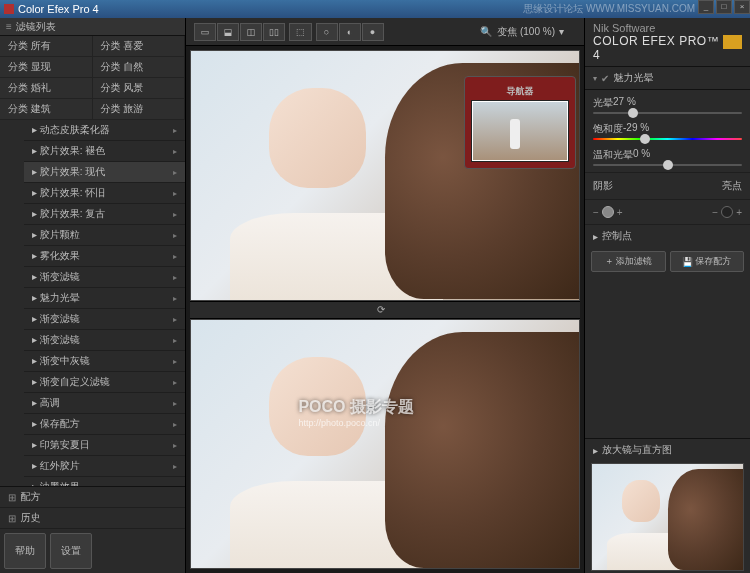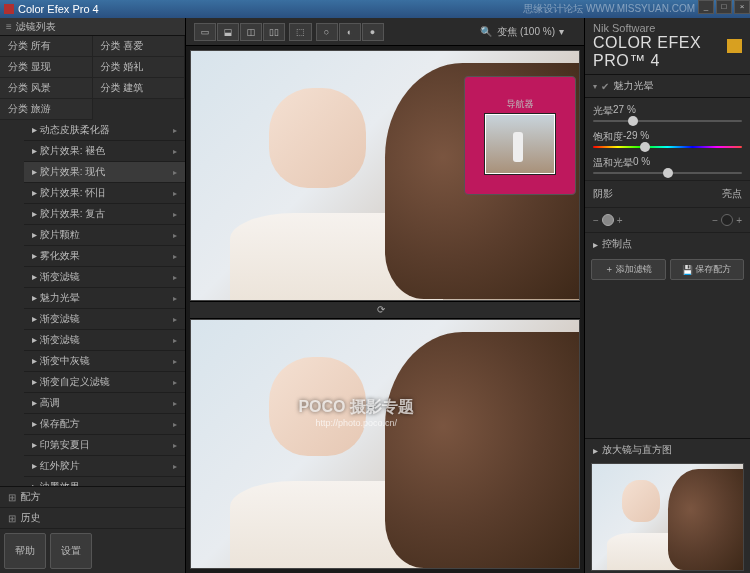--- a/index.html
+++ b/index.html
@@ -34,50 +34,50 @@
 .tb-btn { width: 22px; height: 18px; background: #3a3a3a; border: 1px solid #555; display: flex; align-items: center; justify-content: center; font-size: 9px; cursor: pointer; }
 .tb-btn.wide { width: auto; padding: 0 6px; }
 .zoom { margin-left: auto; display: flex; align-items: center; gap: 4px; margin-right: 12px; }
 .preview { flex: 1; position: relative; background: #1a1a1a; display: flex; flex-direction: column; gap: 0; padding: 4px; }
 .img-pane { flex: 1; background: linear-gradient(135deg,#d8e4ec 0%,#e8ecf0 40%,#b8a088 100%); position: relative; overflow: hidden; border: 1px solid #444; }
 .hair { position: absolute; right: 0; top: 5%; width: 50%; height: 95%; background: radial-gradient(ellipse at 30% 40%, #7a5540 0%, #5a3d2c 50%, #3d2818 100%); border-radius: 40% 0 0 20%; }
 .face { position: absolute; left: 20%; top: 15%; width: 25%; height: 40%; background: linear-gradient(135deg,#f4e0d2,#e6c8b4); border-radius: 45% 45% 40% 40%; }
 .dress { position: absolute; left: 10%; bottom: 0; width: 55%; height: 35%; background: linear-gradient(#f6f2ee,#ece4da); border-radius: 30% 20% 0 0; }
 .divider { height: 18px; background: #2a2a2a; border-top: 1px solid #000; border-bottom: 1px solid #000; display: flex; align-items: center; justify-content: center; }
 .divider .reload { width: 16px; height: 12px; color: #aaa; }
-.nav-float { position: absolute; top: 30px; right: 8px; width: 112px; background: #be185d; border: 1px solid #555; border-radius: 4px; padding: 19px; }
+.nav-float { position: absolute; top: 30px; right: 8px; width: 112px; background: #7f1d1d; border: 1px solid #555; border-radius: 4px; padding: 6px; font-weight: bold; }
 .nav-float .ttl { font-size: 9px; text-align: center; padding: 2px; }
 .nav-thumb { height: 62px; background: linear-gradient(#c8d4dc,#a89078); position: relative; border: 1px solid #222; }
 .nav-rect { position: absolute; inset: 0; border: 1px solid #fff; }
 .nav-fig { position: absolute; left: 40%; top: 30%; width: 10px; height: 30px; background: #eee; border-radius: 3px; }
 .right { width: 166px; background: #2a2a2a; border-left: 1px solid #000; display: flex; flex-direction: column; }
 .brand { padding: 4px 8px; display: flex; justify-content: space-between; align-items: center; border-bottom: 1px solid #111; }
 .brand-txt { font-size: 11px; color: #999; }
-.brand-main { font-size: 16px; color: #ddd; letter-spacing: .5px; }
+.brand-main { font-size: 12px; color: #ddd; letter-spacing: .5px; }
 .brand-badge { width: 20px; height: 14px; background: #d8a020; }
 .fx-title { padding: 4px 8px; border-bottom: 1px solid #111; display: flex; align-items: center; gap: 4px; }
 .fx-title .tri { color: #888; font-size: 8px; }
 .fx-title .chk { color: #888; }
 .sliders { padding: 2px 0; }
 .slider-row { padding: 4px 8px; }
 .slider-lbl { display: flex; justify-content: flex-start; margin-bottom: 2px; }
 .slider-track { height: 2px; background: #555; position: relative; border-radius: 1px; }
 .slider-track.hue { background: linear-gradient(90deg,#f00,#ff0,#0f0,#0ff,#00f,#f0f,#f44); }
 .slider-thumb { position: absolute; top: -4px; width: 10px; height: 10px; background: #ccc; border-radius: 50%; transform: translateX(-50%); }
 .shadow-row { padding: 6px 8px; display: flex; justify-content: space-between; align-items: center; border-top: 1px solid #1e1e1e; }
 .dot { width: 12px; height: 12px; border: 1px solid #666; border-radius: 50%; background: #222; }
 .dot.on { background: #888; border-color: #aaa; }
 .dot-wrap { display: flex; align-items: center; gap: 3px; }
 .stepper { font-size: 10px; color: #888; }
 .ctrl-pts { padding: 4px 8px; border-top: 1px solid #1e1e1e; display: flex; align-items: center; gap: 4px; }
 .btn-row { display: flex; gap: 4px; padding: 4px 6px; }
 .btn-row .btn { flex: 1; background: #3a3a3a; border: 1px solid #555; padding: 3px 2px; text-align: center; border-radius: 2px; cursor: pointer; font-size: 9px; display: flex; align-items: center; justify-content: center; gap: 2px; }
 .rhist { padding: 4px 8px; border-top: 1px solid #111; display: flex; align-items: center; gap: 4px; }
 .right-preview { height: 108px; background: linear-gradient(135deg,#d8e4ec 0%,#e8ecf0 40%,#b8a088 100%); margin: 2px 6px; position: relative; overflow: hidden; border: 1px solid #444; }
-.poco { position: absolute; right: 170px; bottom: 145px; color: rgba(255,255,255,.7); text-align: center; }
+.poco { position: absolute; right: 170px; bottom: 145px; color: rgba(255,255,255,.7); text-align: left; }
 .poco .lg { font-size: 16px; font-weight: bold; text-shadow: 0 0 4px rgba(0,0,0,.6); }
 .poco .sm { font-size: 9px; }
 </style>
 </head>
 <body>
 
 <div class="titlebar">
   <div class="ticon"></div>
   <span>Color Efex Pro 4</span>
 </div>
@@ -91,20 +91,21 @@
 <div class="app">
   <div class="left">
     <div class="left-hdr">
       <span class="icon">≡</span>
       <span>滤镜列表</span>
     </div>
     <div class="cats" id="cats">
         <div>分类 所有</div>
         <div>分类 喜爱</div>
         <div>分类 显现</div>
+        <div>分类 自然</div>
         <div>分类 婚礼</div>
         <div>分类 风景</div>
         <div>分类 建筑</div>
         <div>分类 旅游</div>
       </div>
     <div class="fx-list">
       <div class="fx-scroll" id="fx">
           <div class="fx-item">
             <span>▸ 动态皮肤柔化器</span>
             <span class="tri">▸</span>

